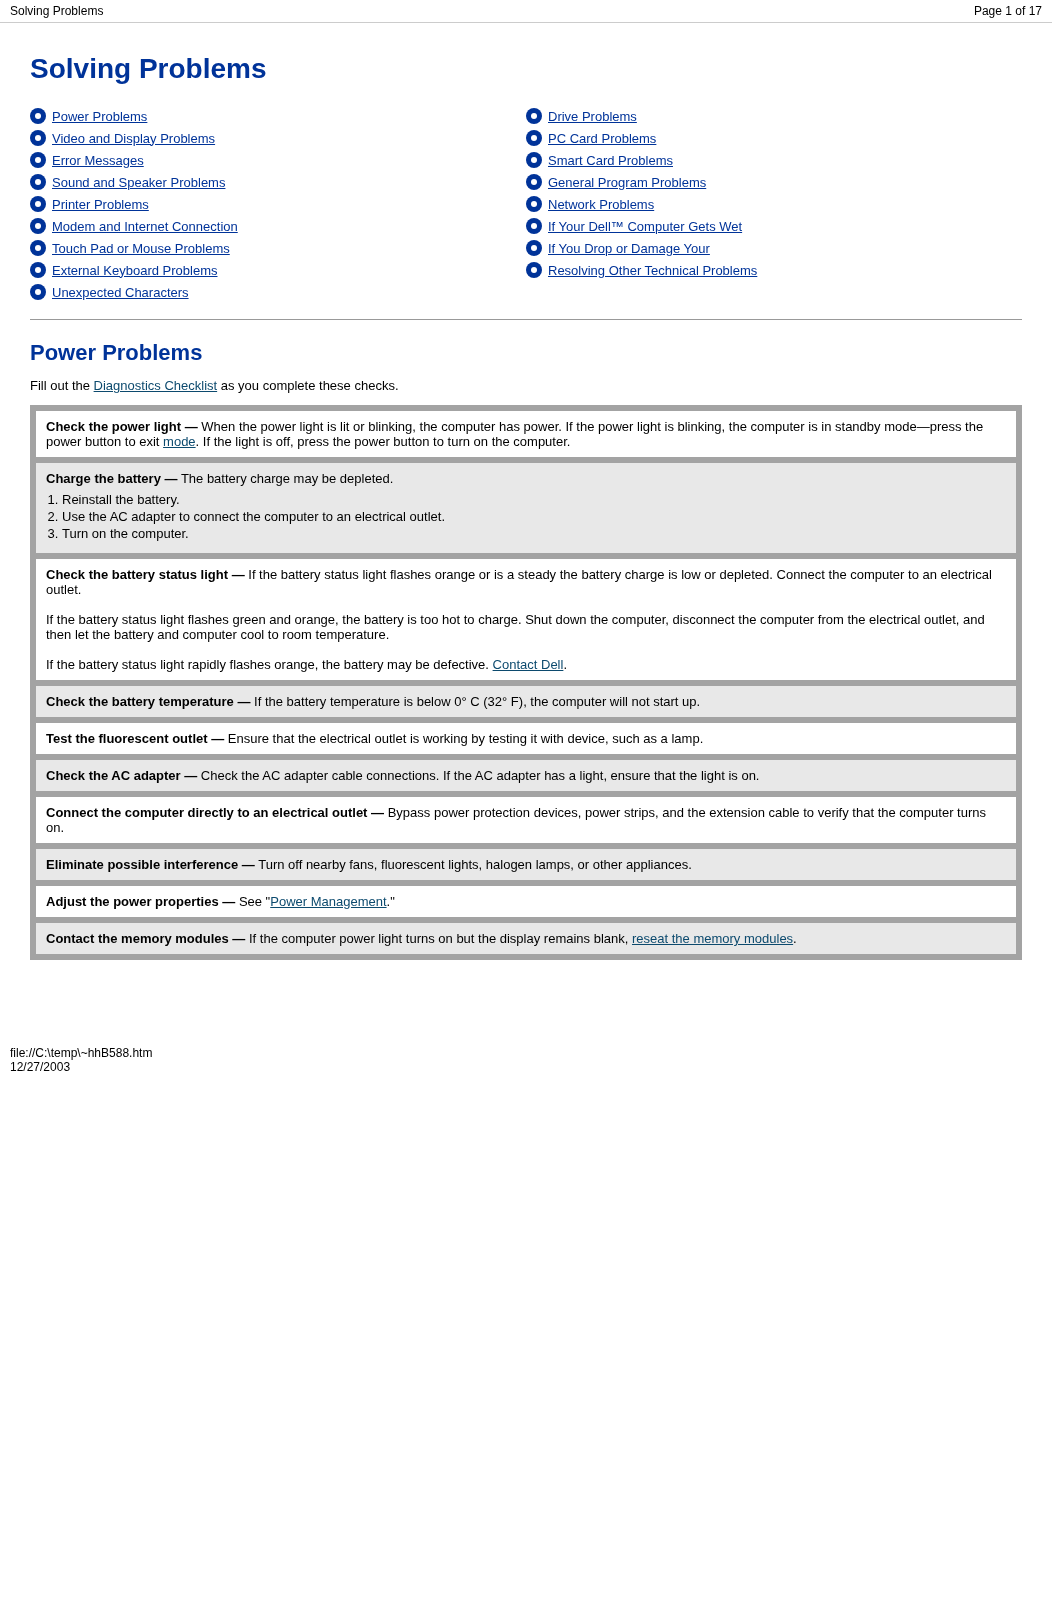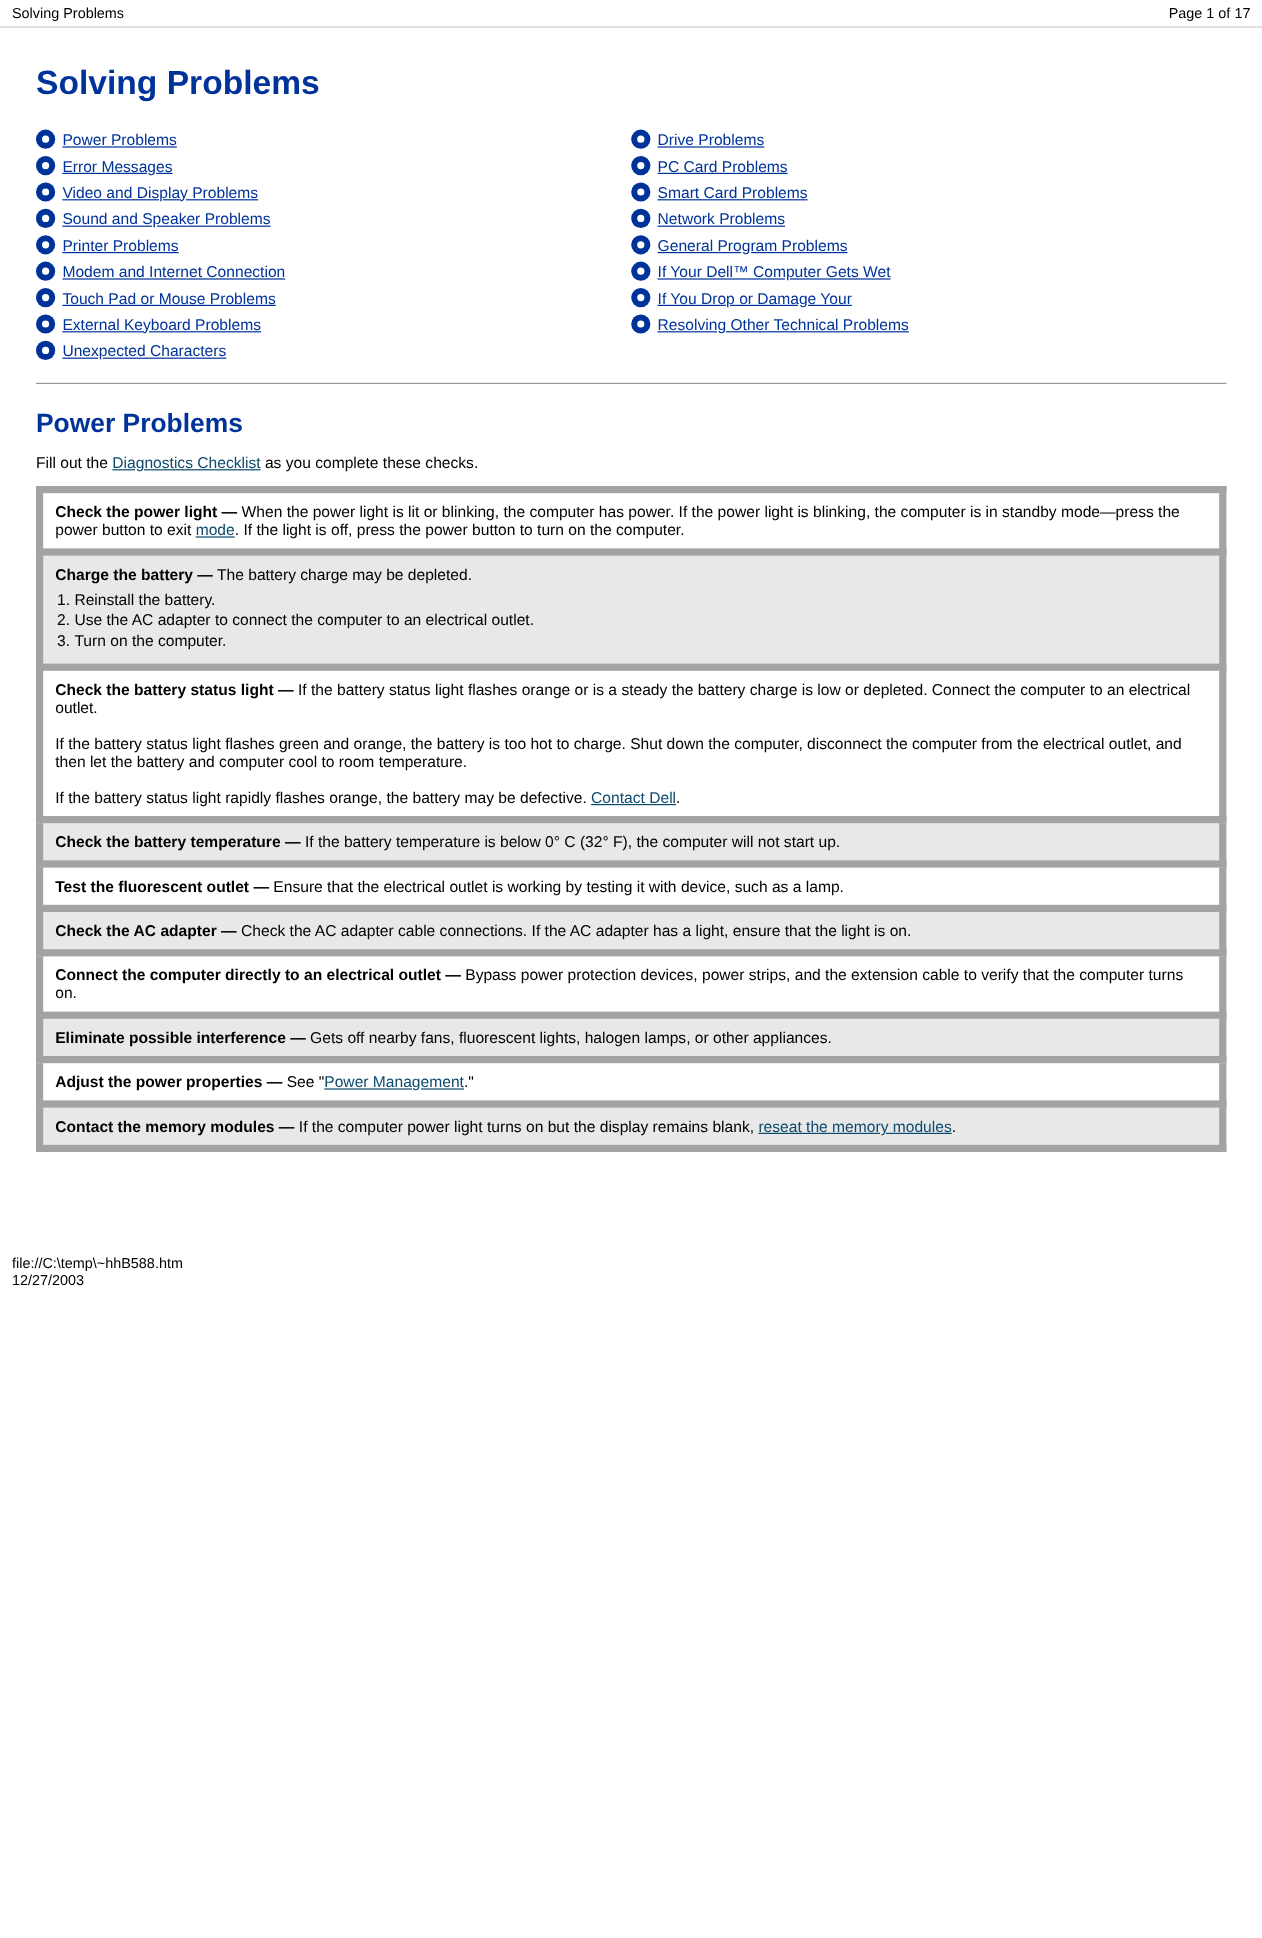--- a/index.html
+++ b/index.html
@@ -142,28 +142,28 @@
 
   <div class="links-grid">
 
     <div>
       <div class="link-item">
         <span class="bullet"></span>
         <a href="#">Power Problems</a>
       </div>
       <div class="link-item">
         <span class="bullet"></span>
+        <a href="#">Video and Display Problems</a>
+      </div>
+      <div class="link-item">
+        <span class="bullet"></span>
         <a href="#">Error Messages</a>
       </div>
       <div class="link-item">
         <span class="bullet"></span>
-        <a href="#">Video and Display Problems</a>
-      </div>
-      <div class="link-item">
-        <span class="bullet"></span>
         <a href="#">Sound and Speaker Problems</a>
       </div>
       <div class="link-item">
         <span class="bullet"></span>
         <a href="#">Printer Problems</a>
       </div>
       <div class="link-item">
         <span class="bullet"></span>
         <a href="#">Modem and Internet Connection</a>
       </div>
@@ -189,25 +189,25 @@
       <div class="link-item">
         <span class="bullet"></span>
         <a href="#">PC Card Problems</a>
       </div>
       <div class="link-item">
         <span class="bullet"></span>
         <a href="#">Smart Card Problems</a>
       </div>
       <div class="link-item">
         <span class="bullet"></span>
+        <a href="#">General Program Problems</a>
+      </div>
+      <div class="link-item">
+        <span class="bullet"></span>
         <a href="#">Network Problems</a>
-      </div>
-      <div class="link-item">
-        <span class="bullet"></span>
-        <a href="#">General Program Problems</a>
       </div>
       <div class="link-item">
         <span class="bullet"></span>
         <a href="#">If Your Dell™ Computer Gets Wet</a>
       </div>
       <div class="link-item">
         <span class="bullet"></span>
         <a href="#">If You Drop or Damage Your</a>
       </div>
       <div class="link-item">
@@ -282,21 +282,21 @@
     <tr class="row-light">
       <td>
         <span class="bold-term">Connect the computer directly to an electrical outlet —</span>
         <span> Bypass power protection devices, power strips, and the extension cable to verify that the computer turns on.</span>
       </td>
     </tr>
 
     <tr class="row-gray">
       <td>
         <span class="bold-term">Eliminate possible interference —</span>
-        <span> Gets off nearby fans, fluorescent lights, halogen lamps, or other appliances.</span>
+        <span> Turn off nearby fans, fluorescent lights, halogen lamps, or other appliances.</span>
       </td>
     </tr>
 
     <tr class="row-light">
       <td>
         <span class="bold-term">Adjust the power properties —</span>
         <span> See "</span><a href="#" class="inline-link">Power Management</a><span>."</span>
       </td>
     </tr>
 

